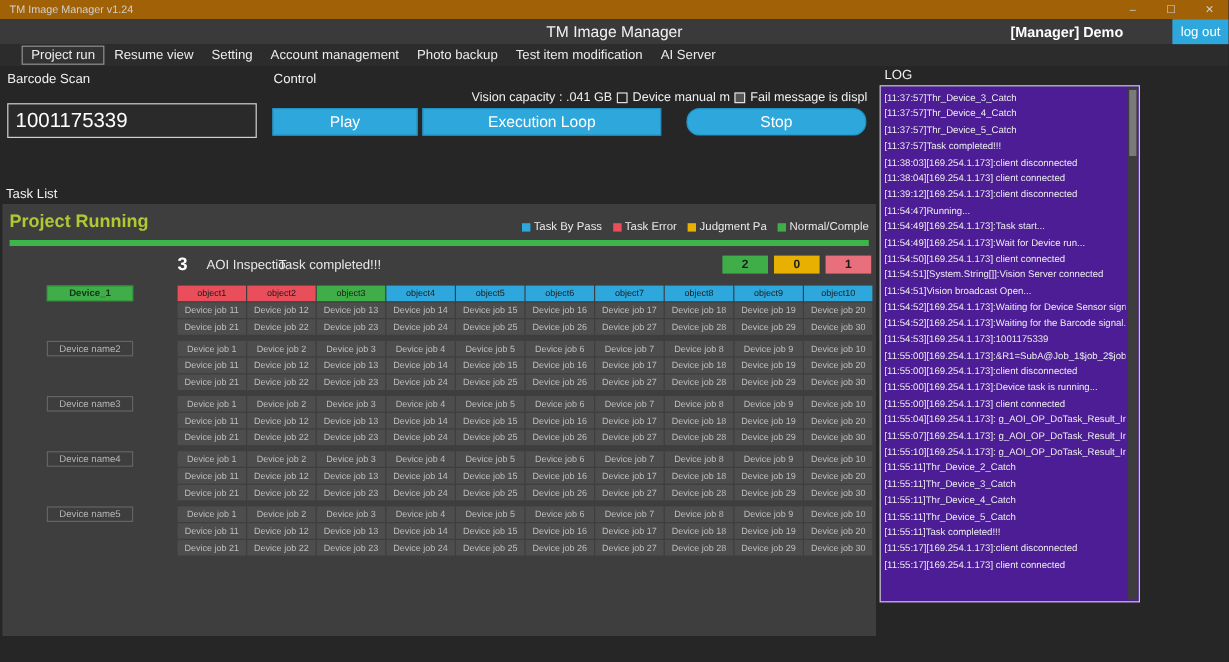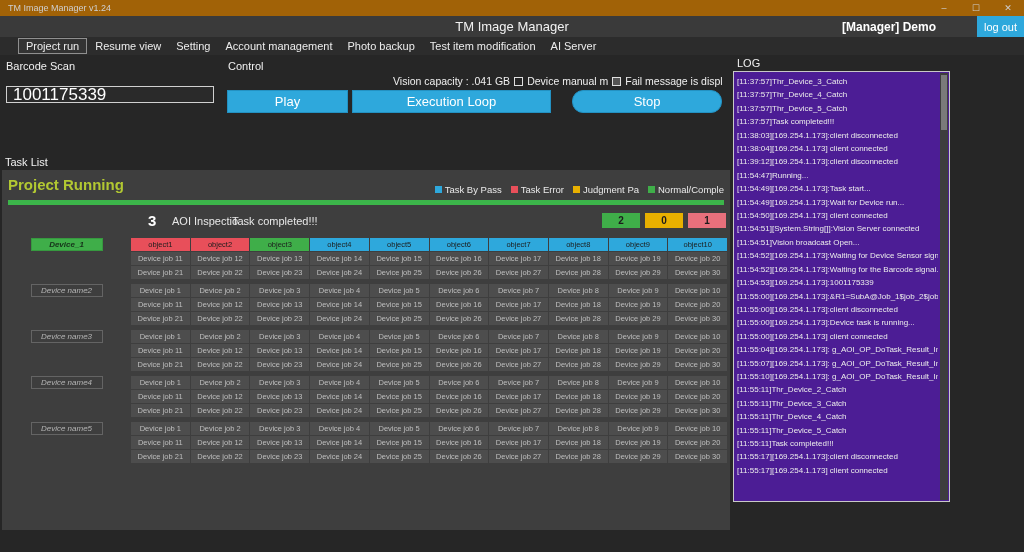--- a/index.html
+++ b/index.html
@@ -22,21 +22,21 @@
 
   
   .menubar { position:absolute; top:37px; left:0; width:100%; height:18px; background:#2c2c2c;
              display:flex; align-items:center; padding-left:18px; }
   .menu-item { color:#ececec; font-size:11px; padding:1px 7px; margin-right:1px; white-space:nowrap; }
   .menu-item.active { border:1px solid #8f8f8f; background:#333333; }
 
   .section-label { position:absolute; color:#f0f0f0; font-size:11px; white-space:nowrap; }
 
   
-  .barcode-input { position:absolute; left:6px; top:86px; width:208px; height:17px; background:#2a2a2a;
+  .barcode-input { position:absolute; left:6px; top:86px; width:208px; height:29px; background:#2a2a2a;
                    border:1px solid #d0d0d0; color:#ffffff; font-size:17px; padding:0 6px; font-family:inherit; }
 
   
   .control-info { position:absolute; left:393px; top:74px; width:332px; height:14px; display:flex;
                   align-items:center; gap:4px; color:#f0f0f0; font-size:10.5px; white-space:nowrap; overflow:hidden; }
   .checkbox { width:9px; height:9px; border:1px solid #e0e0e0; background:transparent; flex:0 0 auto; }
   .checkbox.checked { background:#555555; }
   .ctrl-btn { position:absolute; top:90px; height:23px; background:#2ea8dc; border:1px solid #2391c2;
               color:#ffffff; font-size:13px; font-family:inherit; }
   .ctrl-btn.play { left:227px; width:121px; }
@@ -54,21 +54,21 @@
   .status-row { position:absolute; left:0; top:42px; width:100%; height:18px; }
   .status-count { position:absolute; left:146px; top:0; font-size:15px; font-weight:bold; color:#ffffff; }
   .status-label { position:absolute; left:170px; top:3px; font-size:11px; color:#e8e8e8; }
   .status-msg { position:absolute; left:230px; top:3px; font-size:11px; color:#e8e8e8; }
   .badges { position:absolute; right:4px; top:1px; display:flex; gap:5px; }
   .badge { width:38px; height:15px; display:flex; align-items:center; justify-content:center;
            font-size:10px; font-weight:bold; color:#1c1c1c; }
 
   .device-blocks { position:absolute; left:0; top:68px; width:725px; }
   .device-block { display:flex; margin-bottom:5px; }
-  .device-side { width:129px; flex:0 0 auto; display:flex; justify-content:center; align-items:flex-start;font-style:italic; }
+  .device-side { width:146px; flex:0 0 auto; display:flex; justify-content:center; align-items:flex-start; }
   .device-btn { width:72px; height:13px; background:#3e3e3e; border:1px solid #646464; color:#b5b5b5;
                 font-size:8px; display:flex; align-items:center; justify-content:center; white-space:nowrap; }
   .device-btn.active { background:#3fae49; border-color:#36993f; color:#16321a; font-weight:bold; }
   .device-grid { flex:1; display:grid; grid-template-columns:repeat(10,1fr); gap:1px; }
   .job-cell { height:13px; background:#4d4d4d; color:#bfbfbf; font-size:7.5px; display:flex;
               align-items:center; justify-content:center; white-space:nowrap; overflow:hidden; }
   .job-cell.colored { color:#1c1c1c; }
 
   
   .log-box { position:absolute; left:733px; top:71px; width:217px; height:431px; background:#4c1d95;

